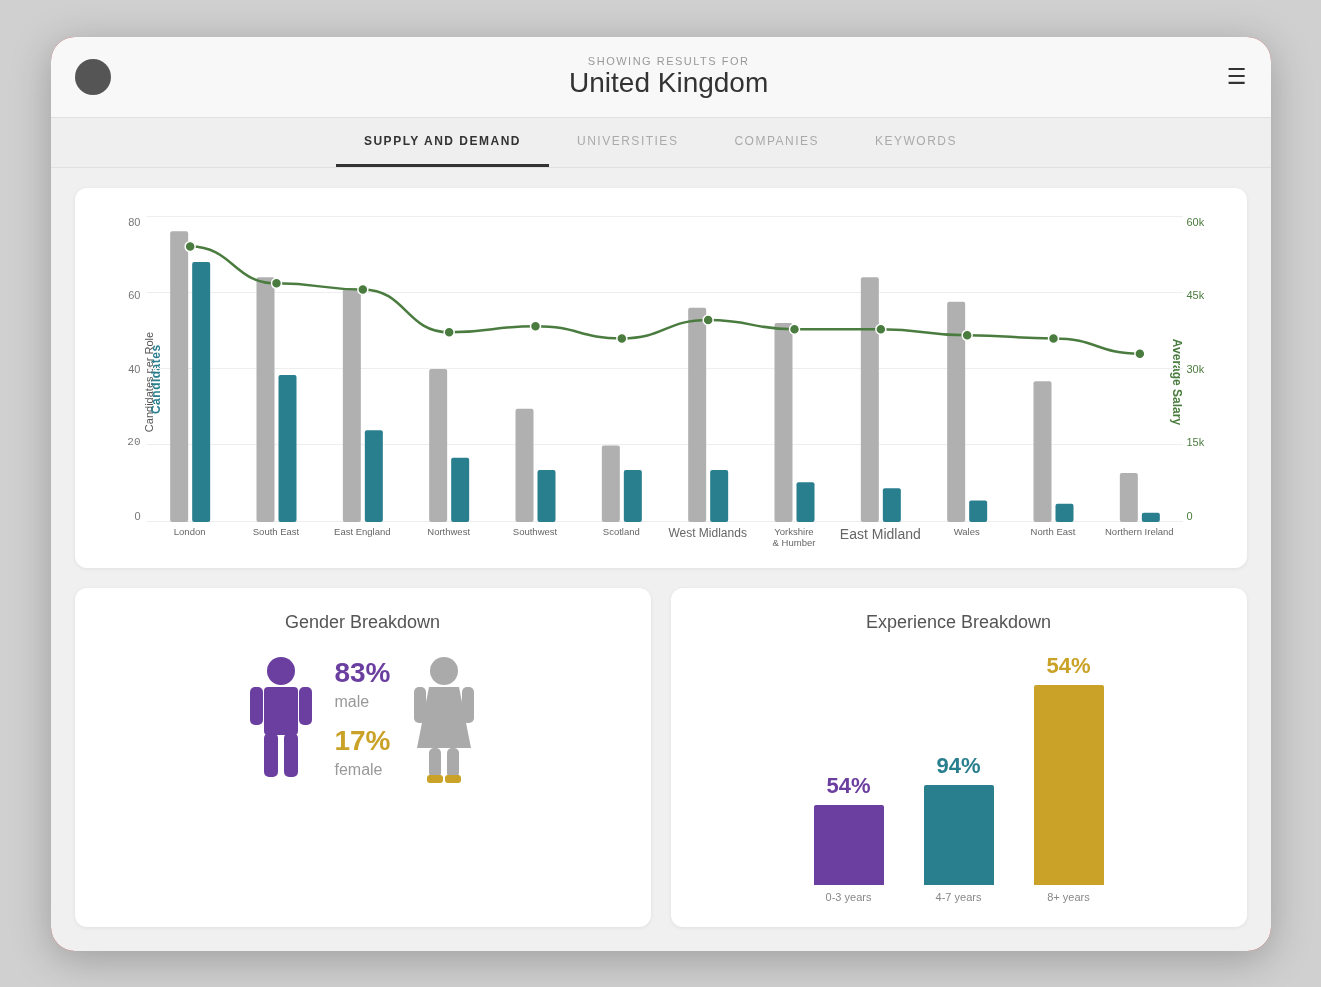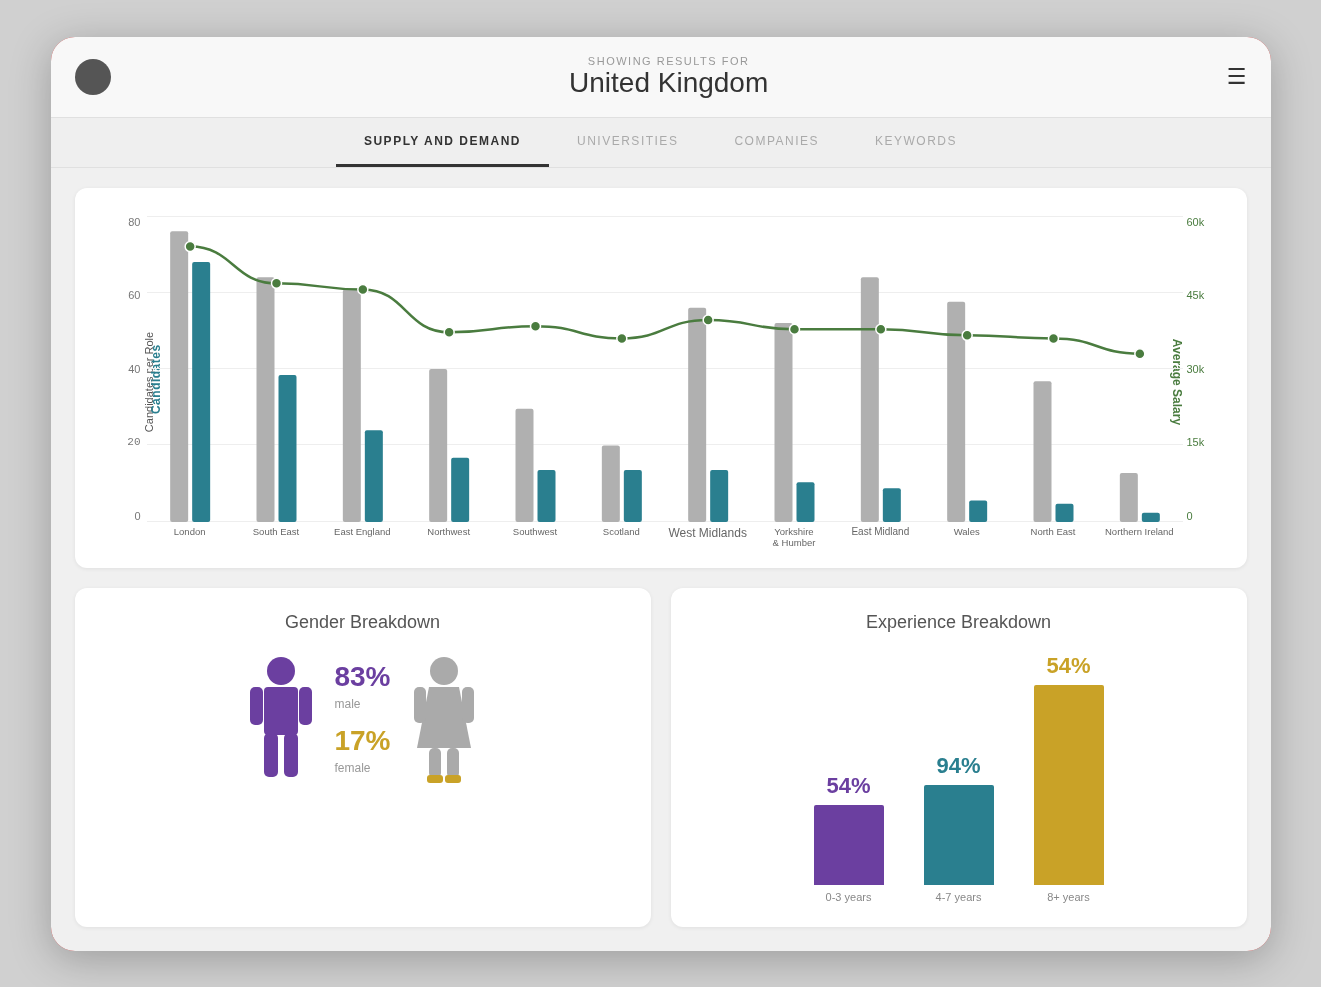--- a/index.html
+++ b/index.html
@@ -133,21 +133,21 @@
       gap: 4px;
       margin: 0 8px;
     }
     .stat-pct {
       font-size: 28px;
       font-weight: 700;
     }
     .stat-pct.purple { color: #6b3fa0; }
     .stat-pct.gold { color: #c9a227; }
     .stat-label {
-      font-size: 12px;
+      font-size: 16px;
       color: #999;
     }
     
     .exp-content {
       display: flex;
       justify-content: center;
       align-items: flex-end;
       gap: 40px;
     }
     .exp-bar-group {
@@ -276,21 +276,21 @@
 
         <div id="x-labels" style="position:absolute;left:52px;right:44px;bottom:0;height:30px;">
             <div style="position: absolute; left: 43.1667px; transform: translateX(-50%); font-size: 9.5px; color: rgb(102, 102, 102); text-align: center; top: 4px; white-space: nowrap;">London</div>
             <div style="position: absolute; left: 129.5px; transform: translateX(-50%); font-size: 9.5px; color: rgb(102, 102, 102); text-align: center; top: 4px; white-space: nowrap;">South East</div>
             <div style="position: absolute; left: 215.833px; transform: translateX(-50%); font-size: 9.5px; color: rgb(102, 102, 102); text-align: center; top: 4px; white-space: nowrap;">East England</div>
             <div style="position: absolute; left: 302.167px; transform: translateX(-50%); font-size: 9.5px; color: rgb(102, 102, 102); text-align: center; top: 4px; white-space: nowrap;">Northwest</div>
             <div style="position: absolute; left: 388.5px; transform: translateX(-50%); font-size: 9.5px; color: rgb(102, 102, 102); text-align: center; top: 4px; white-space: nowrap;">Southwest</div>
             <div style="position: absolute; left: 474.833px; transform: translateX(-50%); font-size: 9.5px; color: rgb(102, 102, 102); text-align: center; top: 4px; white-space: nowrap;">Scotland</div>
             <div style="position: absolute; left: 561.167px; transform: translateX(-50%); font-size: 12px; color: rgb(102, 102, 102); text-align: left; top: 4px; white-space: nowrap;">West Midlands</div>
             <div style="position: absolute; left: 647.5px; transform: translateX(-50%); font-size: 9.5px; color: rgb(102, 102, 102); text-align: center; top: 4px; white-space: nowrap;">Yorkshire<br>&amp; Humber</div>
-            <div style="position: absolute; left: 733.833px; transform: translateX(-50%); font-size: 10px; color: rgb(102, 102, 102); text-align: center; top: 4px; white-space: nowrap;">East Midland</div>
+            <div style="position: absolute; left: 733.833px; transform: translateX(-50%); font-size: 14px; color: rgb(102, 102, 102); text-align: center; top: 4px; white-space: nowrap;">East Midland</div>
             <div style="position: absolute; left: 820.167px; transform: translateX(-50%); font-size: 9.5px; color: rgb(102, 102, 102); text-align: center; top: 4px; white-space: nowrap;">Wales</div>
             <div style="position: absolute; left: 906.5px; transform: translateX(-50%); font-size: 9.5px; color: rgb(102, 102, 102); text-align: center; top: 4px; white-space: nowrap;">North East</div>
             <div style="position: absolute; left: 992.833px; transform: translateX(-50%); font-size: 9.5px; color: rgb(102, 102, 102); text-align: center; top: 4px; white-space: nowrap;">Northern Ireland</div>
           </div>
       </div>
     </div>
 
     <div class="bottom-row">
 
       <div class="bottom-card">

